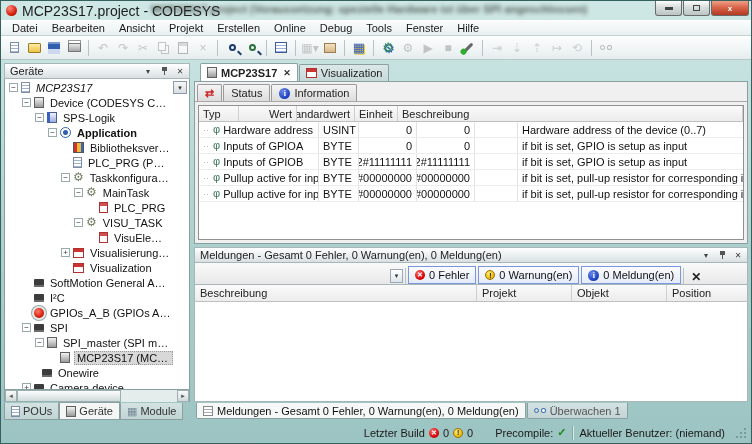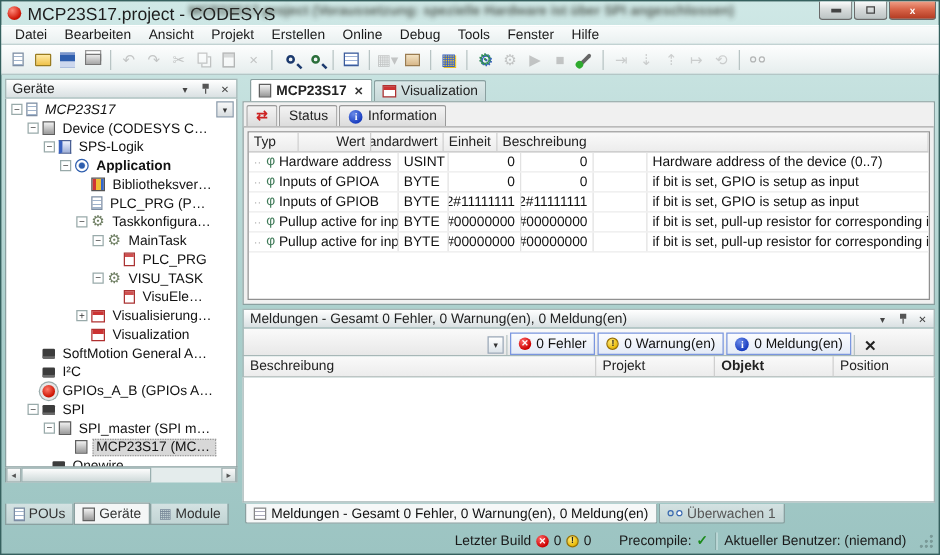--- a/index.html
+++ b/index.html
@@ -87,21 +87,21 @@
   .texp.none{border:none;background:transparent;}
   .trow .ic{margin-right:4px;flex:0 0 auto;}
   .tlabel{padding:0 2px;overflow:hidden;text-overflow:ellipsis;}
   .tree-dd{position:absolute;right:2px;top:1px;width:14px;height:13px;border:1px solid #8a9aaa;background:linear-gradient(#f8f8f8,#d8dde0);
     font-size:7px;display:flex;align-items:center;justify-content:center;color:#333;}
   .hscroll{height:12px;background:#e4ecec;border-left:1px solid #8aa0a0;border-right:1px solid #8aa0a0;display:flex;align-items:center;flex:0 0 auto;}
   .sb-arrow{width:12px;height:12px;background:linear-gradient(#fafafa,#d0dada);border:1px solid #a0b0b0;font-size:7px;color:#555;
     display:flex;align-items:center;justify-content:center;flex:0 0 auto;}
   .sb-track{flex:1;height:12px;position:relative;}
   .sb-thumb{position:absolute;left:0;top:0;width:65%;height:12px;background:linear-gradient(#fdfdfd,#cfdada);border:1px solid #9ab0b0;}
-  .left-tabs{height:34px;display:flex;align-items:flex-end;background:transparent;padding-top:1px;flex:0 0 auto;}
+  .left-tabs{height:18px;display:flex;align-items:flex-end;background:transparent;padding-top:1px;flex:0 0 auto;}
   .ltab{height:17px;display:flex;align-items:center;gap:3px;font-size:11px;color:#333;padding:0 6px;border:1px solid #8aa0a0;border-top:none;
     background:linear-gradient(#d4e2e2,#c2d4d4);white-space:nowrap;}
   .ltab.active{background:#f4f6f6;height:18px;border-top:1px solid #8aa0a0;}
   
   .right-panel{flex:1 1 auto;display:flex;flex-direction:column;min-width:0;min-height:0;}
   .doc-tabs{height:18px;display:flex;align-items:flex-end;gap:1px;padding-left:6px;flex:0 0 auto;}
   .dtab{height:17px;display:flex;align-items:center;gap:4px;padding:0 6px;font-size:11px;color:#222;
     border:1px solid #8aa0a0;border-bottom:none;border-radius:2px 2px 0 0;background:linear-gradient(#dce8e8,#c6d8d8);white-space:nowrap;}
   .dtab.active{background:#fff;height:18px;font-weight:bold;}
   .dtab .close{font-size:9px;font-weight:bold;color:#333;margin-left:2px;}
@@ -130,21 +130,21 @@
   .combo{flex:0 0 auto;width:188px;height:16px;display:flex;align-items:center;justify-content:flex-end;}
   .combo-arrow{width:13px;height:14px;border:1px solid #9aa8b8;background:linear-gradient(#fff,#dde4ea);font-size:7px;color:#333;
     display:flex;align-items:center;justify-content:center;}
   .fbtn{height:18px;display:flex;align-items:center;gap:4px;padding:0 6px;font-size:11px;color:#111;border:1px solid #7a96df;
     background:linear-gradient(#fbfcfe,#e4ebf7);white-space:nowrap;}
   .clear-x{font-size:12px;font-weight:bold;color:#222;padding:0 5px;}
   .msg-sep{width:1px;height:16px;background:#b8c4c4;margin:0 2px;}
   .msg-head{height:17px;background:linear-gradient(#fafafa,#ececec);border:1px solid #a7b7b7;border-top:none;border-bottom:1px solid #c0c0c0;
     display:flex;align-items:center;font-size:11px;color:#222;flex:0 0 auto;}
   .mh-cell{padding:0 5px;height:100%;display:flex;align-items:center;border-right:1px solid #cfcfcf;white-space:nowrap;overflow:hidden;}
-  .m0{flex:0 0 282px;}.m1{flex:0 0 95px;}.m2{flex:0 0 95px;font-weight:bold;}.m3{flex:1 1 auto;border-right:none;}
+  .m0{flex:0 0 282px;}.m1{flex:0 0 95px;}.m2{flex:0 0 95px;}.m3{flex:1 1 auto;border-right:none;}
   .msg-body{flex:1 1 auto;background:#fff;border:1px solid #a7b7b7;border-top:none;min-height:0;}
   
   .bottom-tabs{height:17px;display:flex;align-items:flex-start;gap:1px;padding-left:2px;margin-top:1px;flex:0 0 auto;}
   .btab{height:16px;display:flex;align-items:center;gap:4px;padding:0 6px;font-size:11px;border:1px solid #8aa0a0;border-top:none;
     border-radius:0 0 2px 2px;background:linear-gradient(#d4e2e2,#c2d4d4);color:#555;white-space:nowrap;}
   .btab.active{background:#f6f8f8;color:#111;}
   
   .statusbar{height:21px;display:flex;align-items:center;padding:0 4px;font-size:11px;color:#1a1a1a;gap:6px;flex:0 0 auto;}
   .sb-spacer{flex:1 1 auto;}
   .sb-field{display:flex;align-items:center;gap:4px;white-space:nowrap;}

